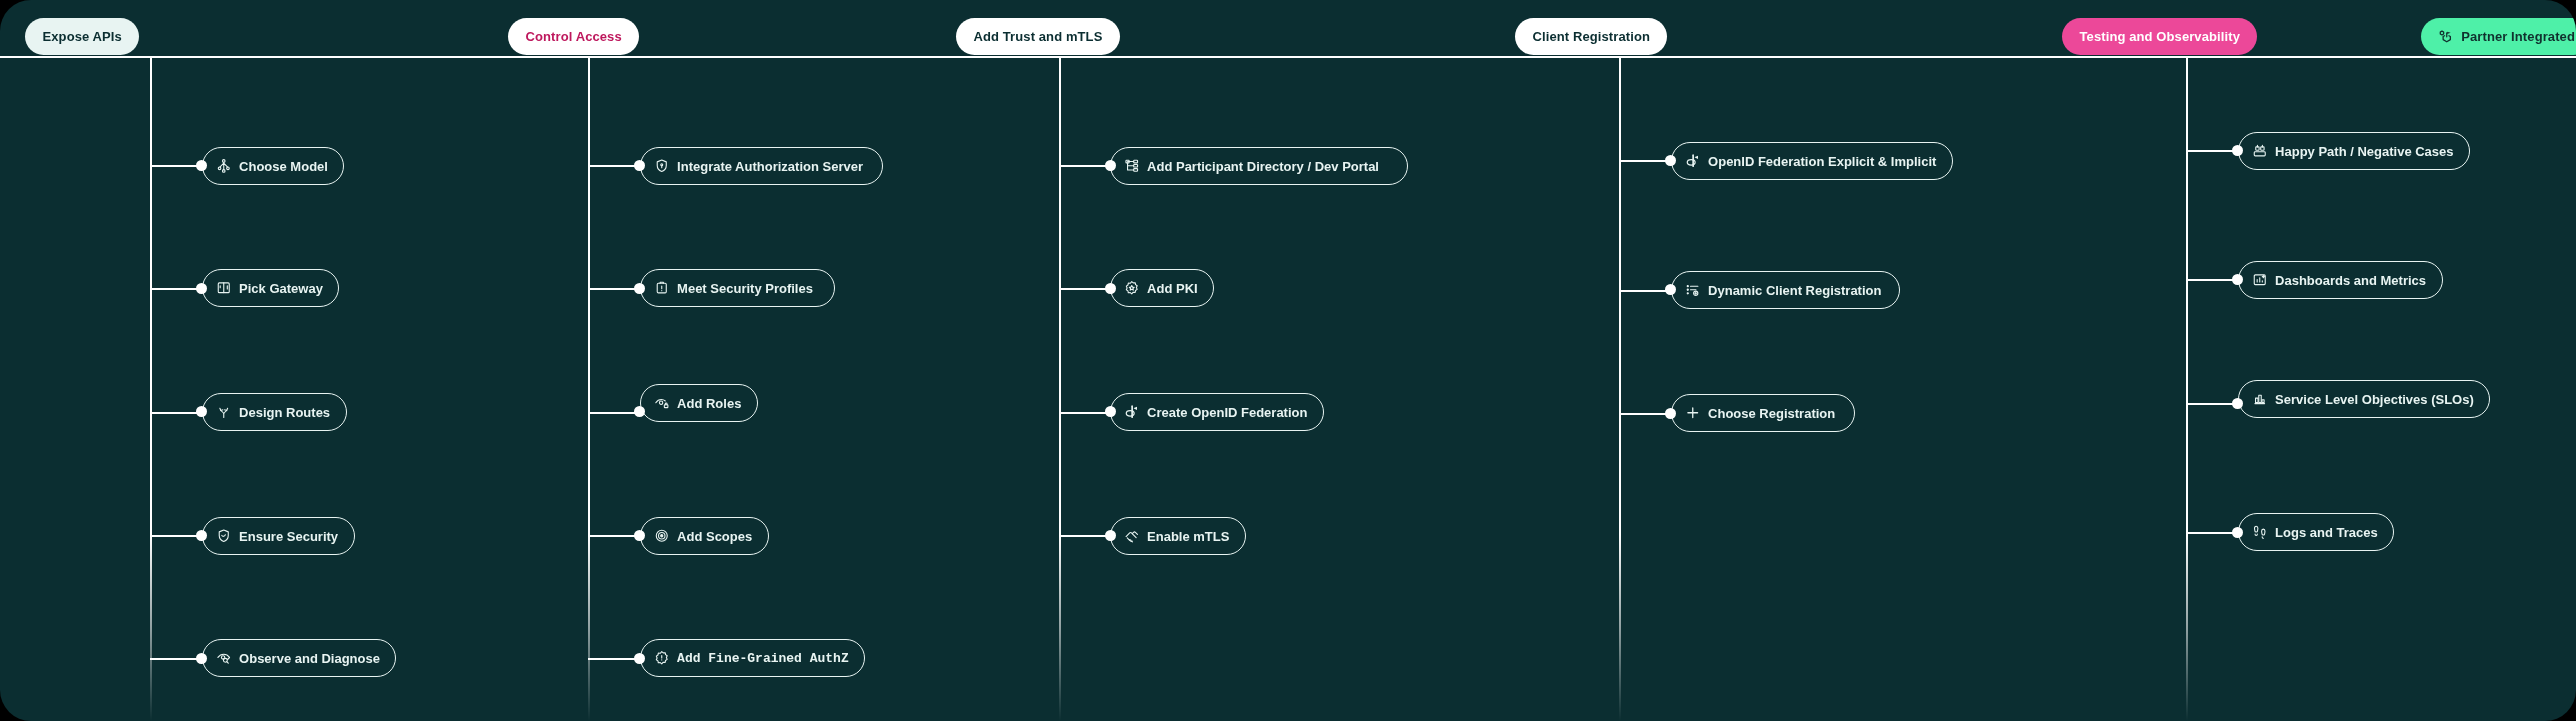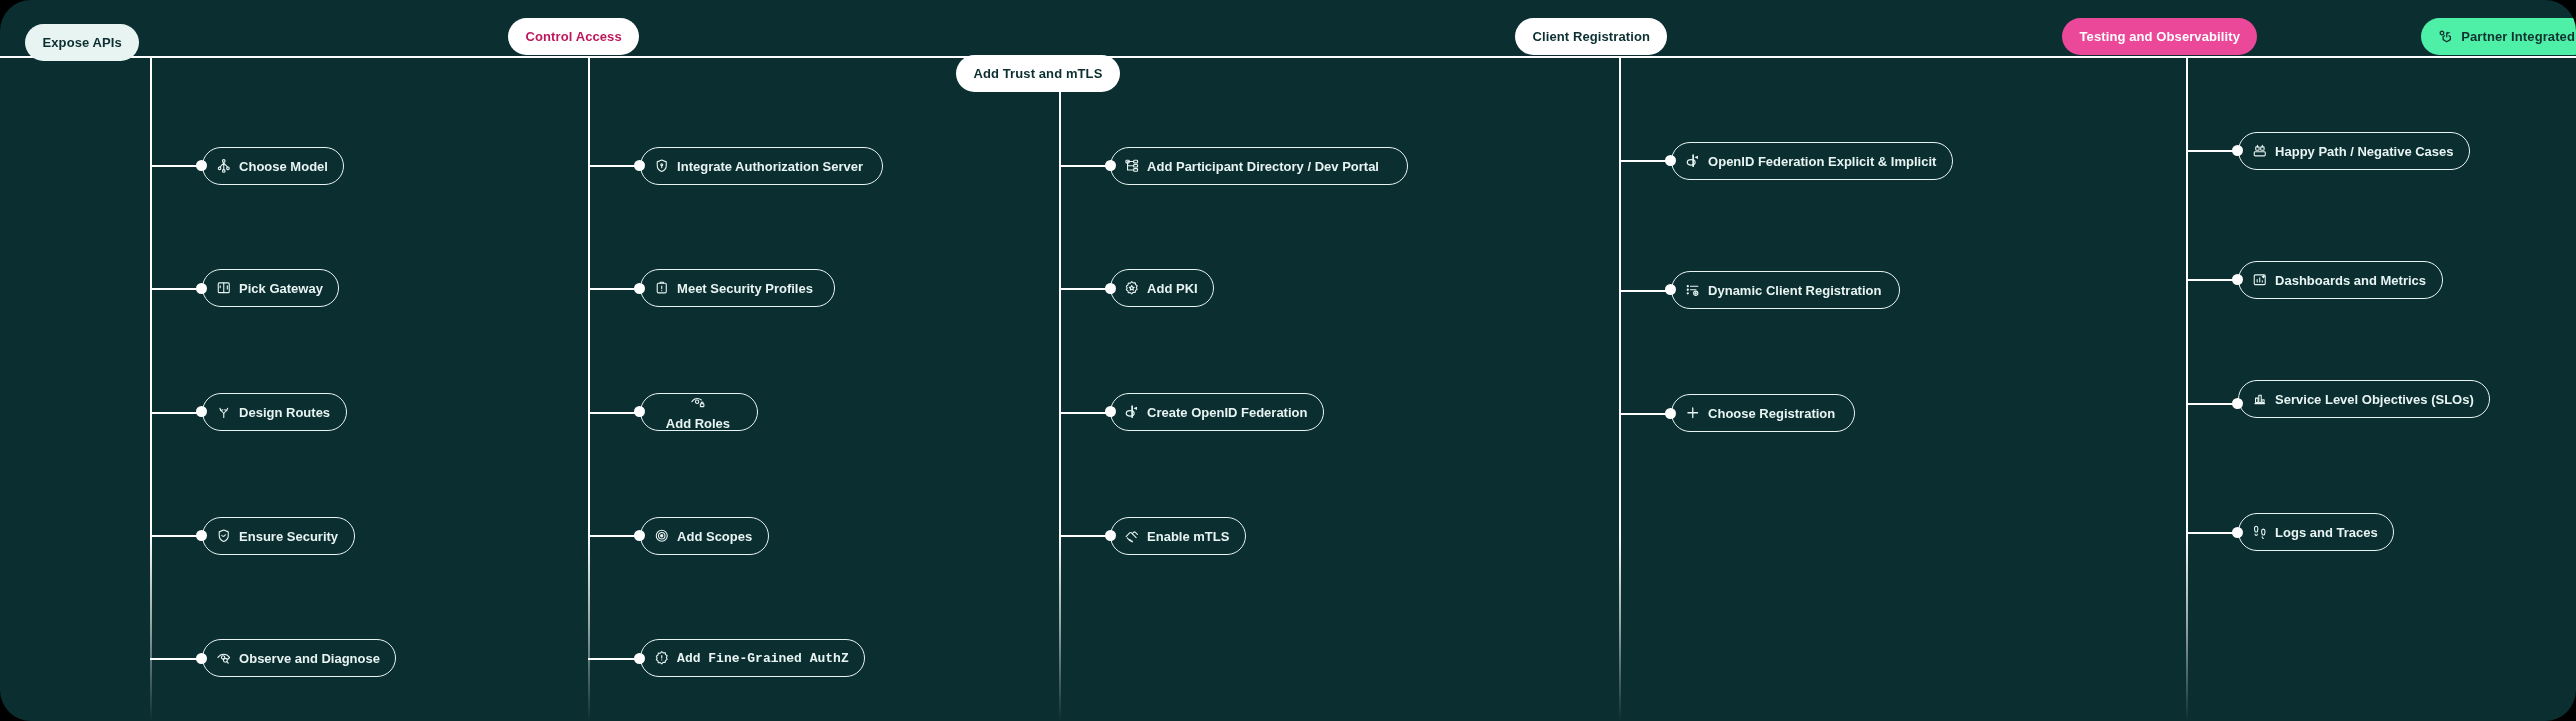--- a/index.html
+++ b/index.html
@@ -31,27 +31,27 @@
   .ico{flex:0 0 auto;width:15.5px;height:15.5px;display:block;}
   .ico svg{display:block;width:15.5px;height:15.5px;}
 </style>
 </head>
 <body>
 
 <div id="canvas">
 
   <div class="rail"></div>
   <div class="header-row" id="header-row">
-      <div class="hpill" style="left: 25px; min-width: 80px; background: rgb(232, 244, 242); color: rgb(11, 46, 49); margin-top: 6px;">
+      <div class="hpill" style="left: 25px; min-width: 80px; background: rgb(232, 244, 242); color: rgb(11, 46, 49);">
         <span>Expose APIs</span>
       </div>
       <div class="hpill" style="left: 508px; min-width: 101px; background: rgb(255, 255, 255); color: #be185d;">
         <span>Control Access</span>
       </div>
-      <div class="hpill" style="left: 956px; min-width: 124px; background: rgb(255, 255, 255); color: rgb(11, 46, 49); margin-top: 37px;">
+      <div class="hpill" style="left: 956px; min-width: 124px; background: rgb(255, 255, 255); color: rgb(11, 46, 49);">
         <span>Add Trust and mTLS</span>
       </div>
       <div class="hpill" style="left: 1515px; min-width: 115px; background: rgb(255, 255, 255); color: rgb(11, 46, 49);">
         <span>Client Registration</span>
       </div>
       <div class="hpill" style="left: 2062px; min-width: 155px; background: rgb(236, 72, 153); color: #ffffff;">
         <span>Testing and Observability</span>
       </div>
       <div class="hpill" style="left: 2421px; min-width: 160px; background: rgb(78, 240, 168); color: rgb(16, 49, 46);">
         <span class="ico" style="color: rgb(16, 49, 46);">
@@ -147,21 +147,21 @@
           <svg viewBox="0 0 24 24" fill="none" stroke="currentColor" stroke-width="1.7" stroke-linecap="round" stroke-linejoin="round">
             <rect x="5" y="5" width="14" height="15" rx="1.8"></rect>
             <path d="M9.5 5V3.6h5V5"></path>
             <path d="M12 9.5v4M12 16.3v.2"></path>
           </svg>
         </span>
         <span class="lbl">Meet Security Profiles</span>
       </div>
       <div class="conn" style="left: 588px; width: 52px; top: 412px;"></div>
       <div class="dot" style="left: 634px; top: 406px;"></div>
-      <div class="node" style="left: 640px; top: 393px; min-width: 118px; flex-direction: column;">
+      <div class="node" style="left: 640px; top: 384px; min-width: 118px;">
         <span class="ico">
           <svg viewBox="0 0 24 24" fill="none" stroke="currentColor" stroke-width="1.7" stroke-linecap="round" stroke-linejoin="round">
             <path d="M2.8 12S6 7 11.5 7c2.6 0 4.6 1.1 6 2.3"></path>
             <circle cx="11" cy="12" r="2.6"></circle>
             <rect x="16" y="15" width="5.5" height="4.5" rx="1"></rect>
             <path d="M17.4 15v-1.2a1.4 1.4 0 012.8 0V15"></path>
           </svg>
         </span>
         <span class="lbl">Add Roles</span>
       </div>

